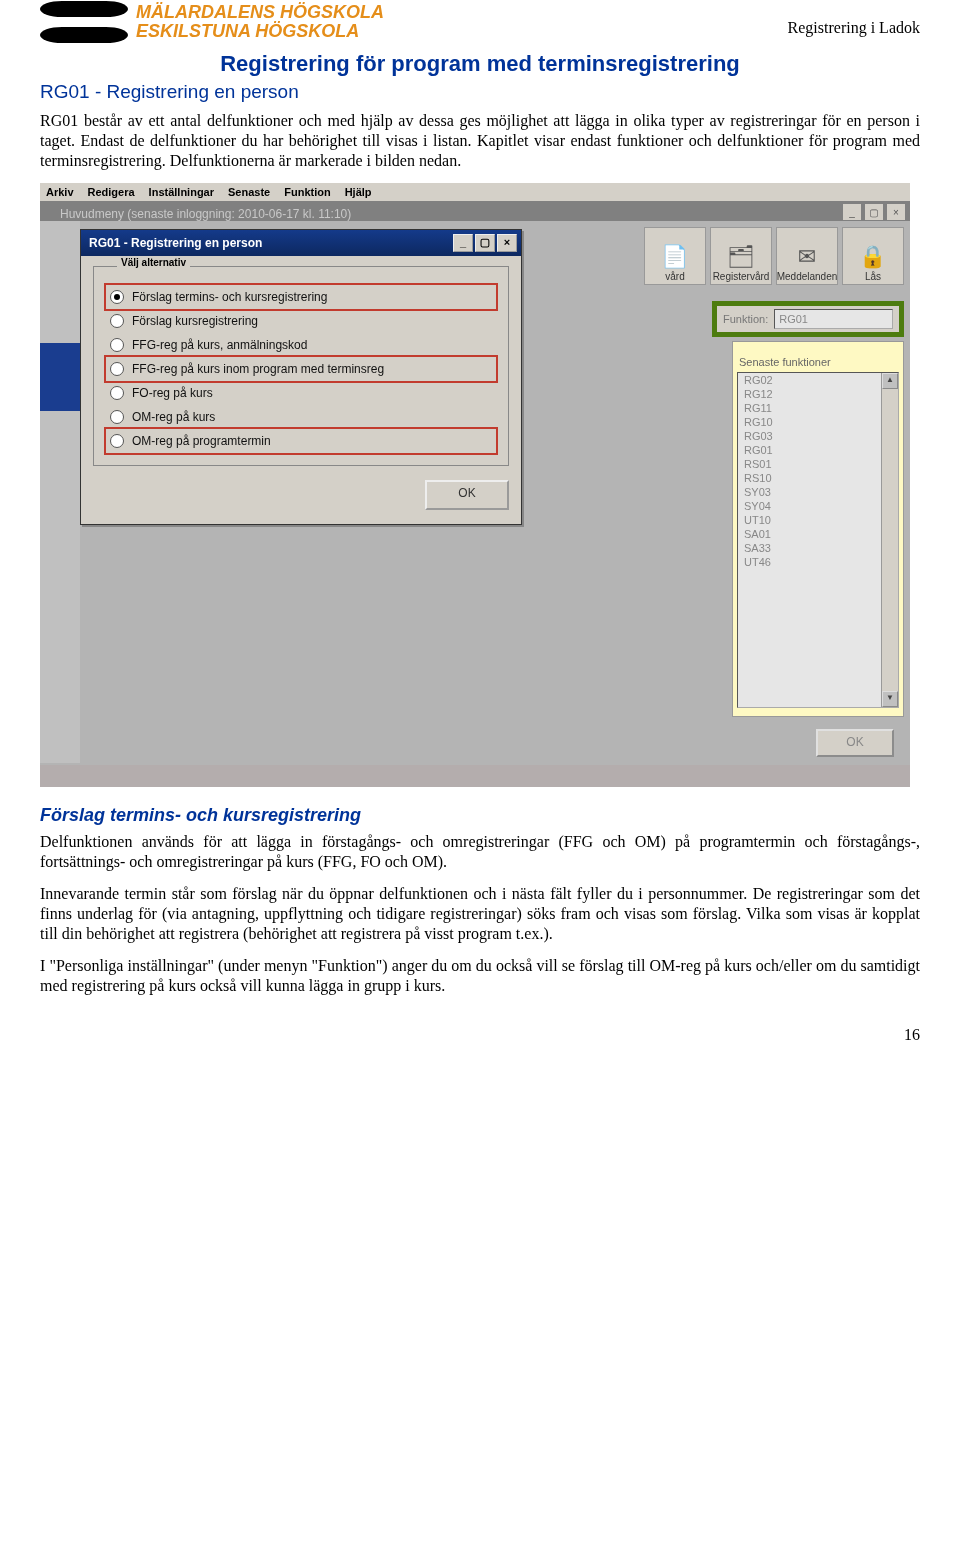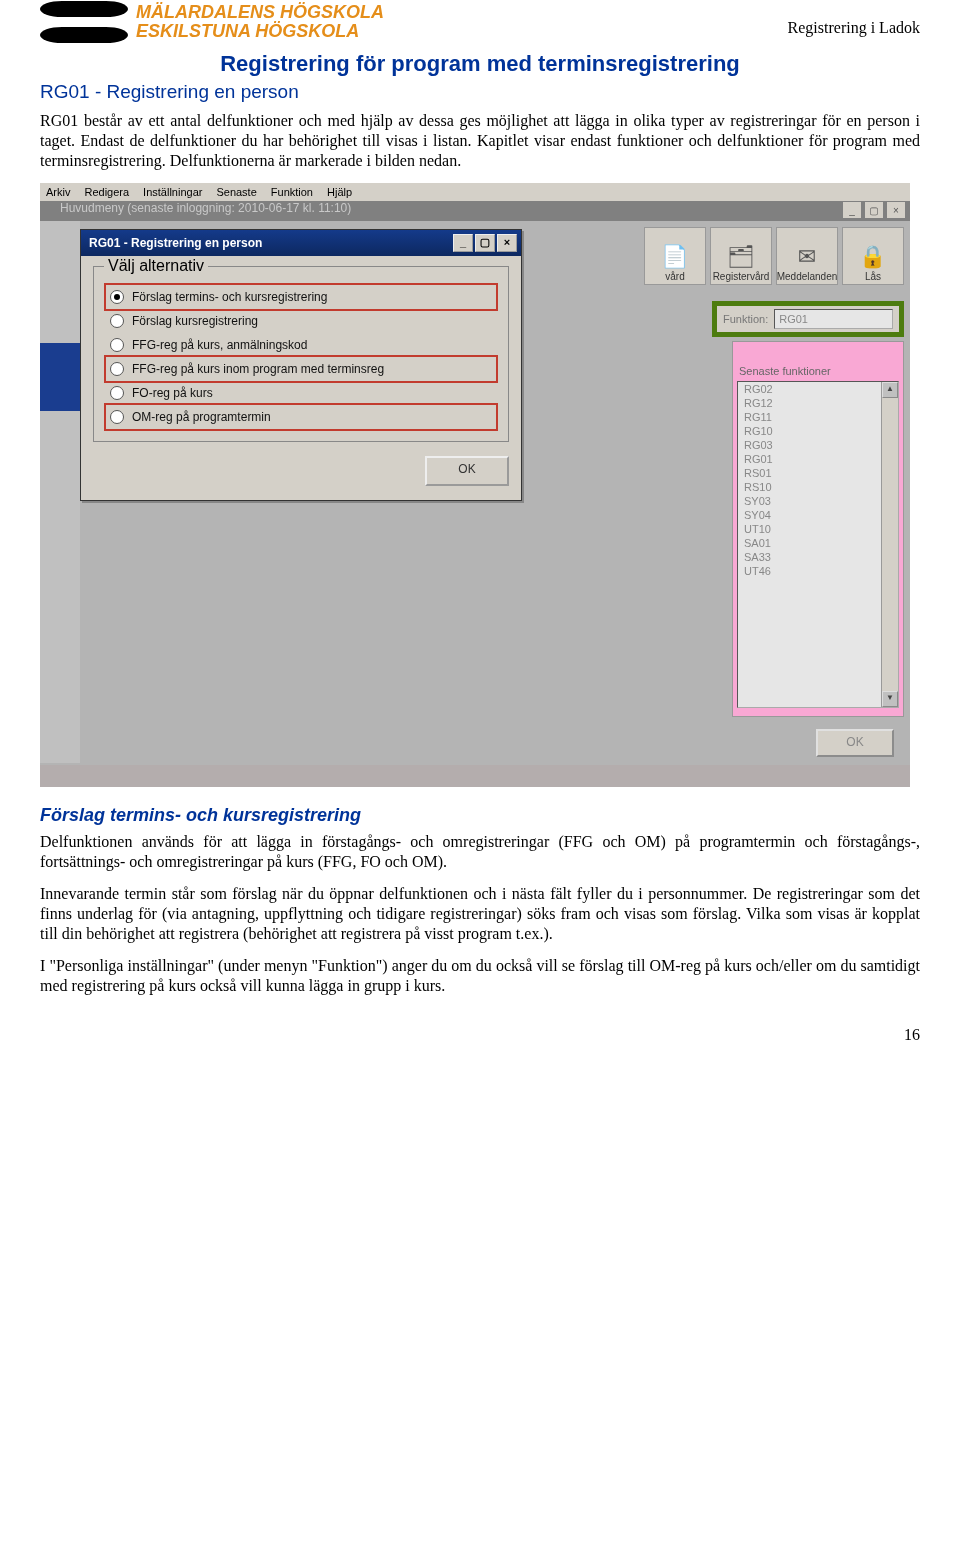--- a/index.html
+++ b/index.html
@@ -101,29 +101,30 @@
     position: absolute;
     top: 0; left: 0; right: 0;
     height: 18px;
     background: #d4d0c8;
     display: flex;
     gap: 14px;
     padding-left: 6px;
     font-size: 11px;
     color: #000;
     align-items: center;
+    font-weight: bold;
   }
   .titlebar-main {
     position: absolute;
     top: 18px; left: 0; right: 0;
     height: 20px;
     background: #808080;
     color: #c8c8c8;
     display: flex;
-    align-items: flex-start;
+    align-items: flex-end;
     padding-left: 20px;
     font-size: 12px;
     justify-content: space-between;
   }
   .win-controls {
     display: flex;
     gap: 2px;
     margin-right: 4px;
   }
   .win-btn {
@@ -189,23 +190,23 @@
     display: flex;
     align-items: center;
   }
 
   .recent-panel {
     position: absolute;
     top: 158px;
     right: 6px;
     width: 170px;
     bottom: 70px;
-    background: #f9a8d4;
+    background: #fef9c3;
     border: 1px solid #999;
-    padding: 21px 0 0 0;
+    padding: 12px 0 0 0;
   }
   .recent-panel .hdr {
     font-size: 11px;
     color: #666;
     padding: 2px 6px 4px 6px;
   }
   .recent-list {
     background: #e6e6e6;
     border: 1px inset #aaa;
     margin: 0 4px;
@@ -291,26 +292,26 @@
     padding: 10px 12px 14px 12px;
   }
   .group {
     border: 1px solid #888;
     padding: 18px 12px 12px 12px;
     position: relative;
   }
   .group-legend {
     position: absolute;
     top: -10px;
-    left: 10px;
+    left: 23px;
     background: #d4d0c8;
     padding: 0 4px;
-    font-weight: normal;
+    font-weight: bold;
     color: #000;
-    font-size: 16px;
+    font-size: 10px;
   }
   .radio-row {
     display: flex;
     align-items: center;
     gap: 8px;
     padding: 5px 4px;
     font-size: 12px;
     color: #111;
     position: relative;
   }
@@ -519,20 +520,24 @@
             <span>FFG-reg på kurs, anmälningskod</span>
           </div>
           <div class="radio-row highlight">
             <span class="radio"></span>
             <span>FFG-reg på kurs inom program med terminsreg</span>
           </div>
           <div class="radio-row">
             <span class="radio"></span>
             <span>FO-reg på kurs</span>
           </div>
+          <div class="radio-row">
+            <span class="radio"></span>
+            <span>OM-reg på kurs</span>
+          </div>
           <div class="radio-row highlight">
             <span class="radio"></span>
             <span>OM-reg på programtermin</span>
           </div>
         </div>
         <div class="ok-dialog">OK</div>
       </div>
     </div>
 
     <div class="sub-bar"></div>

